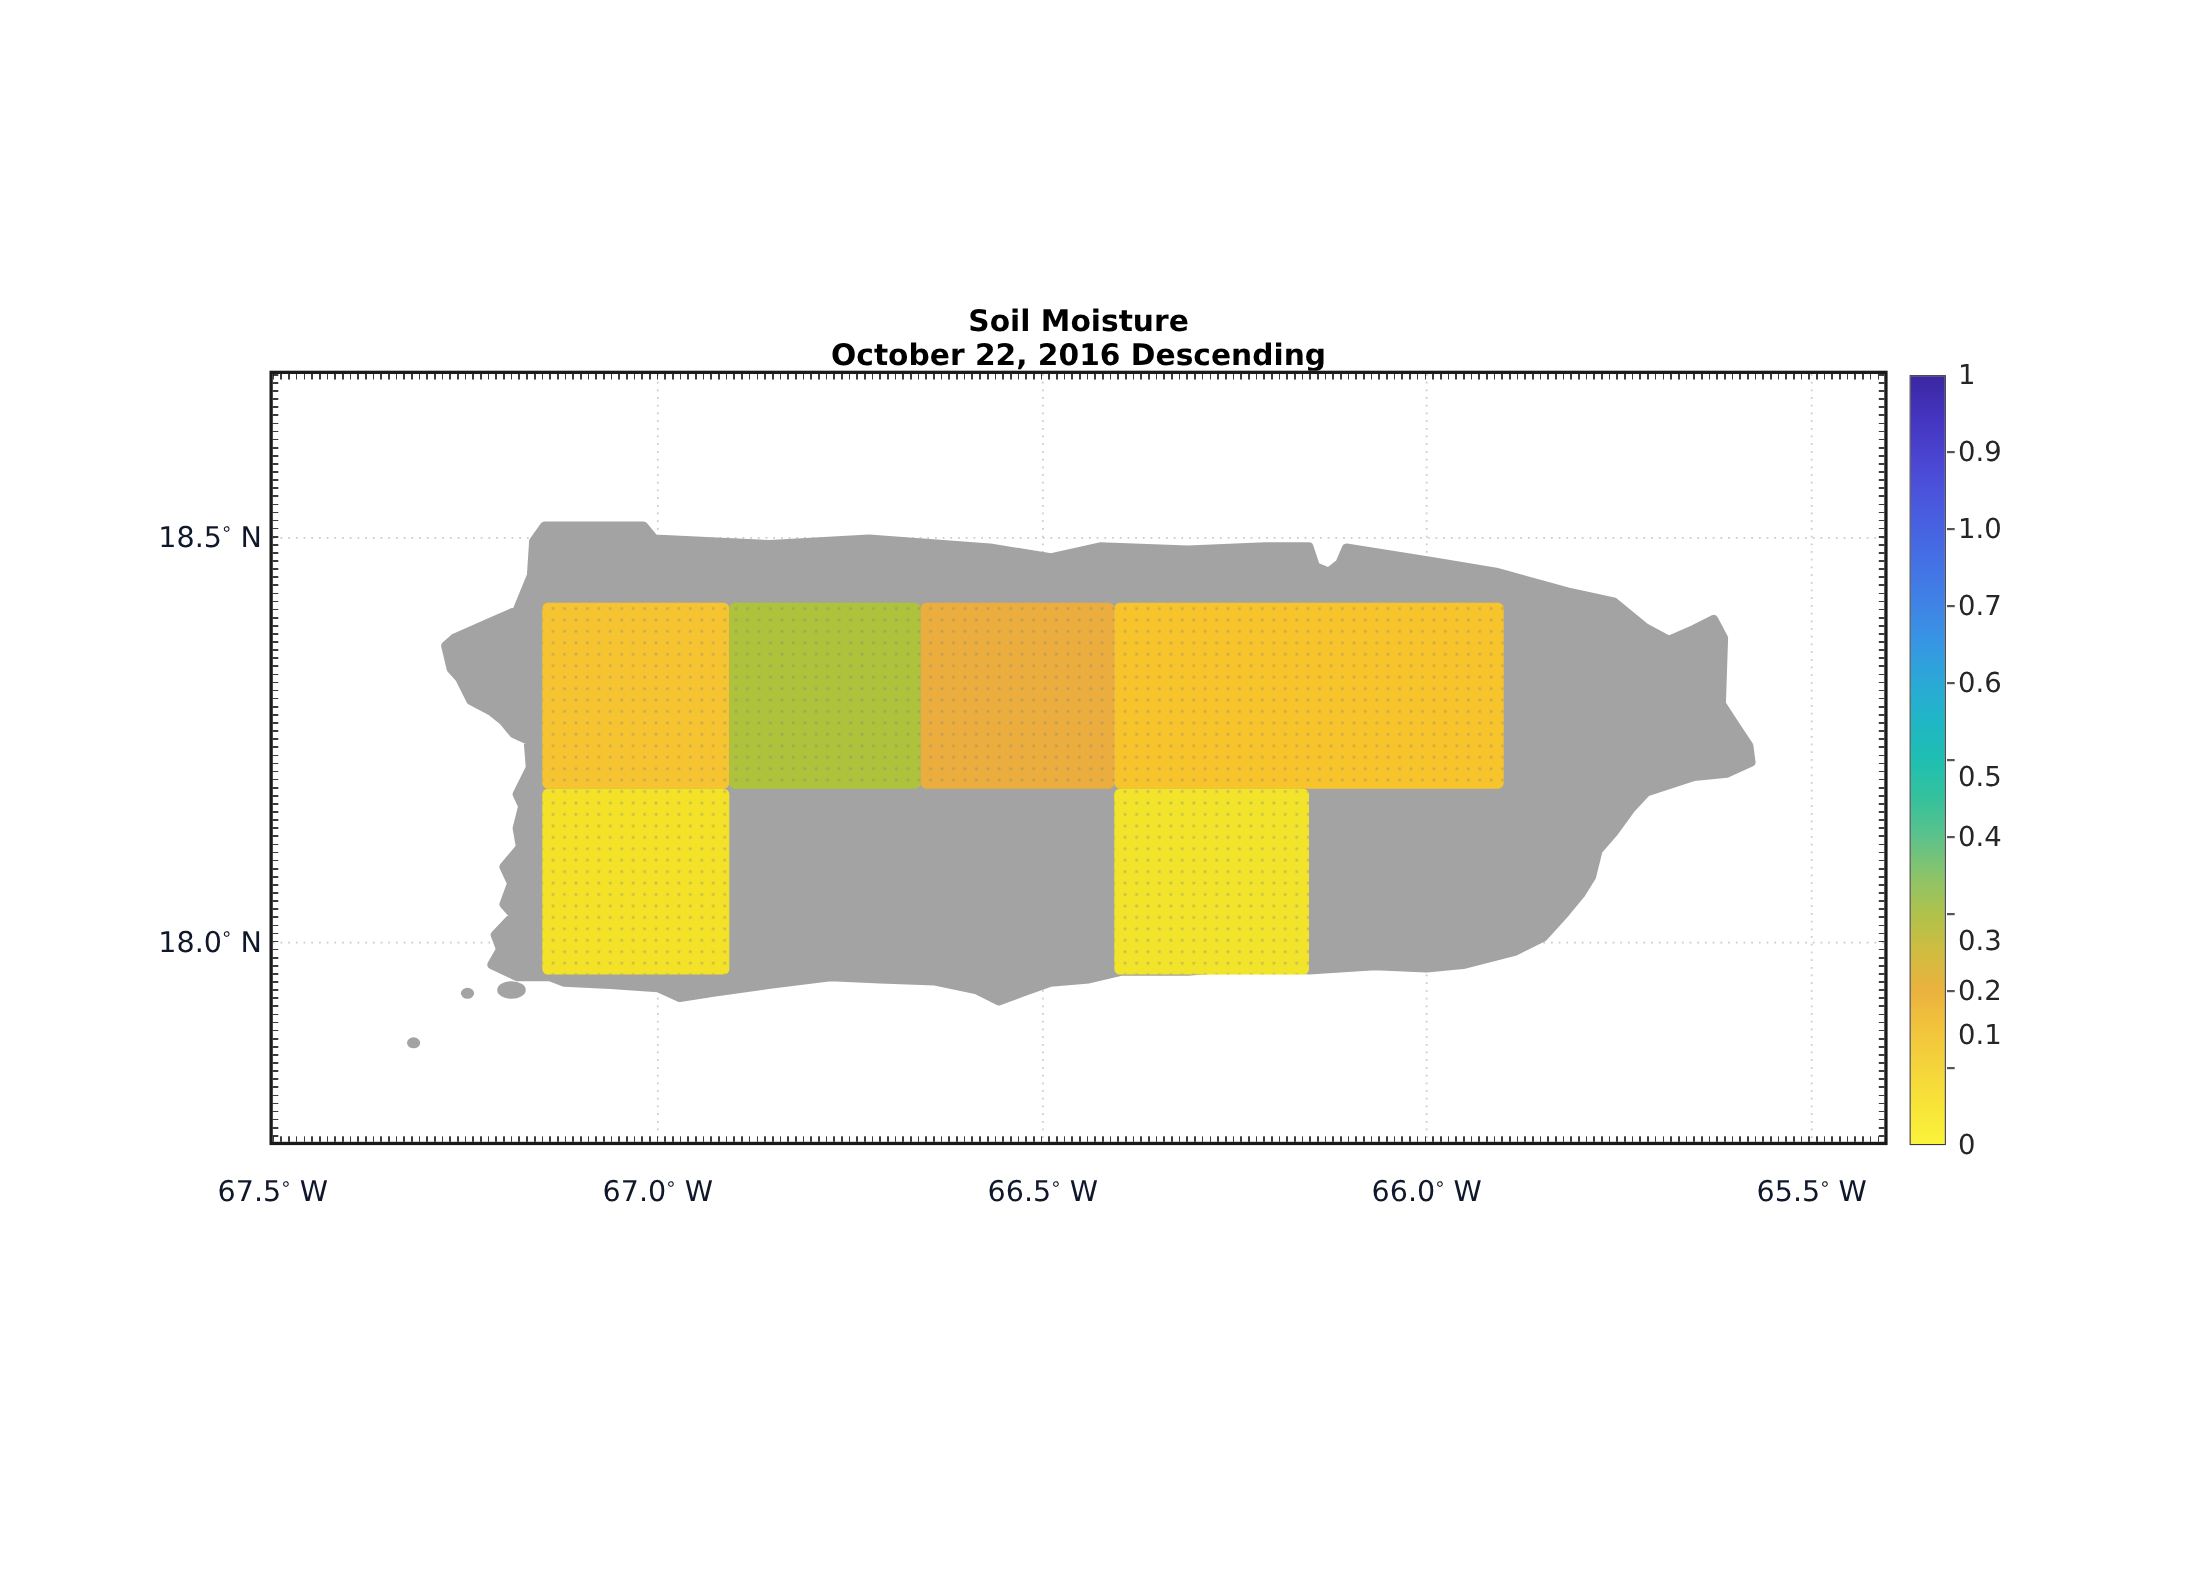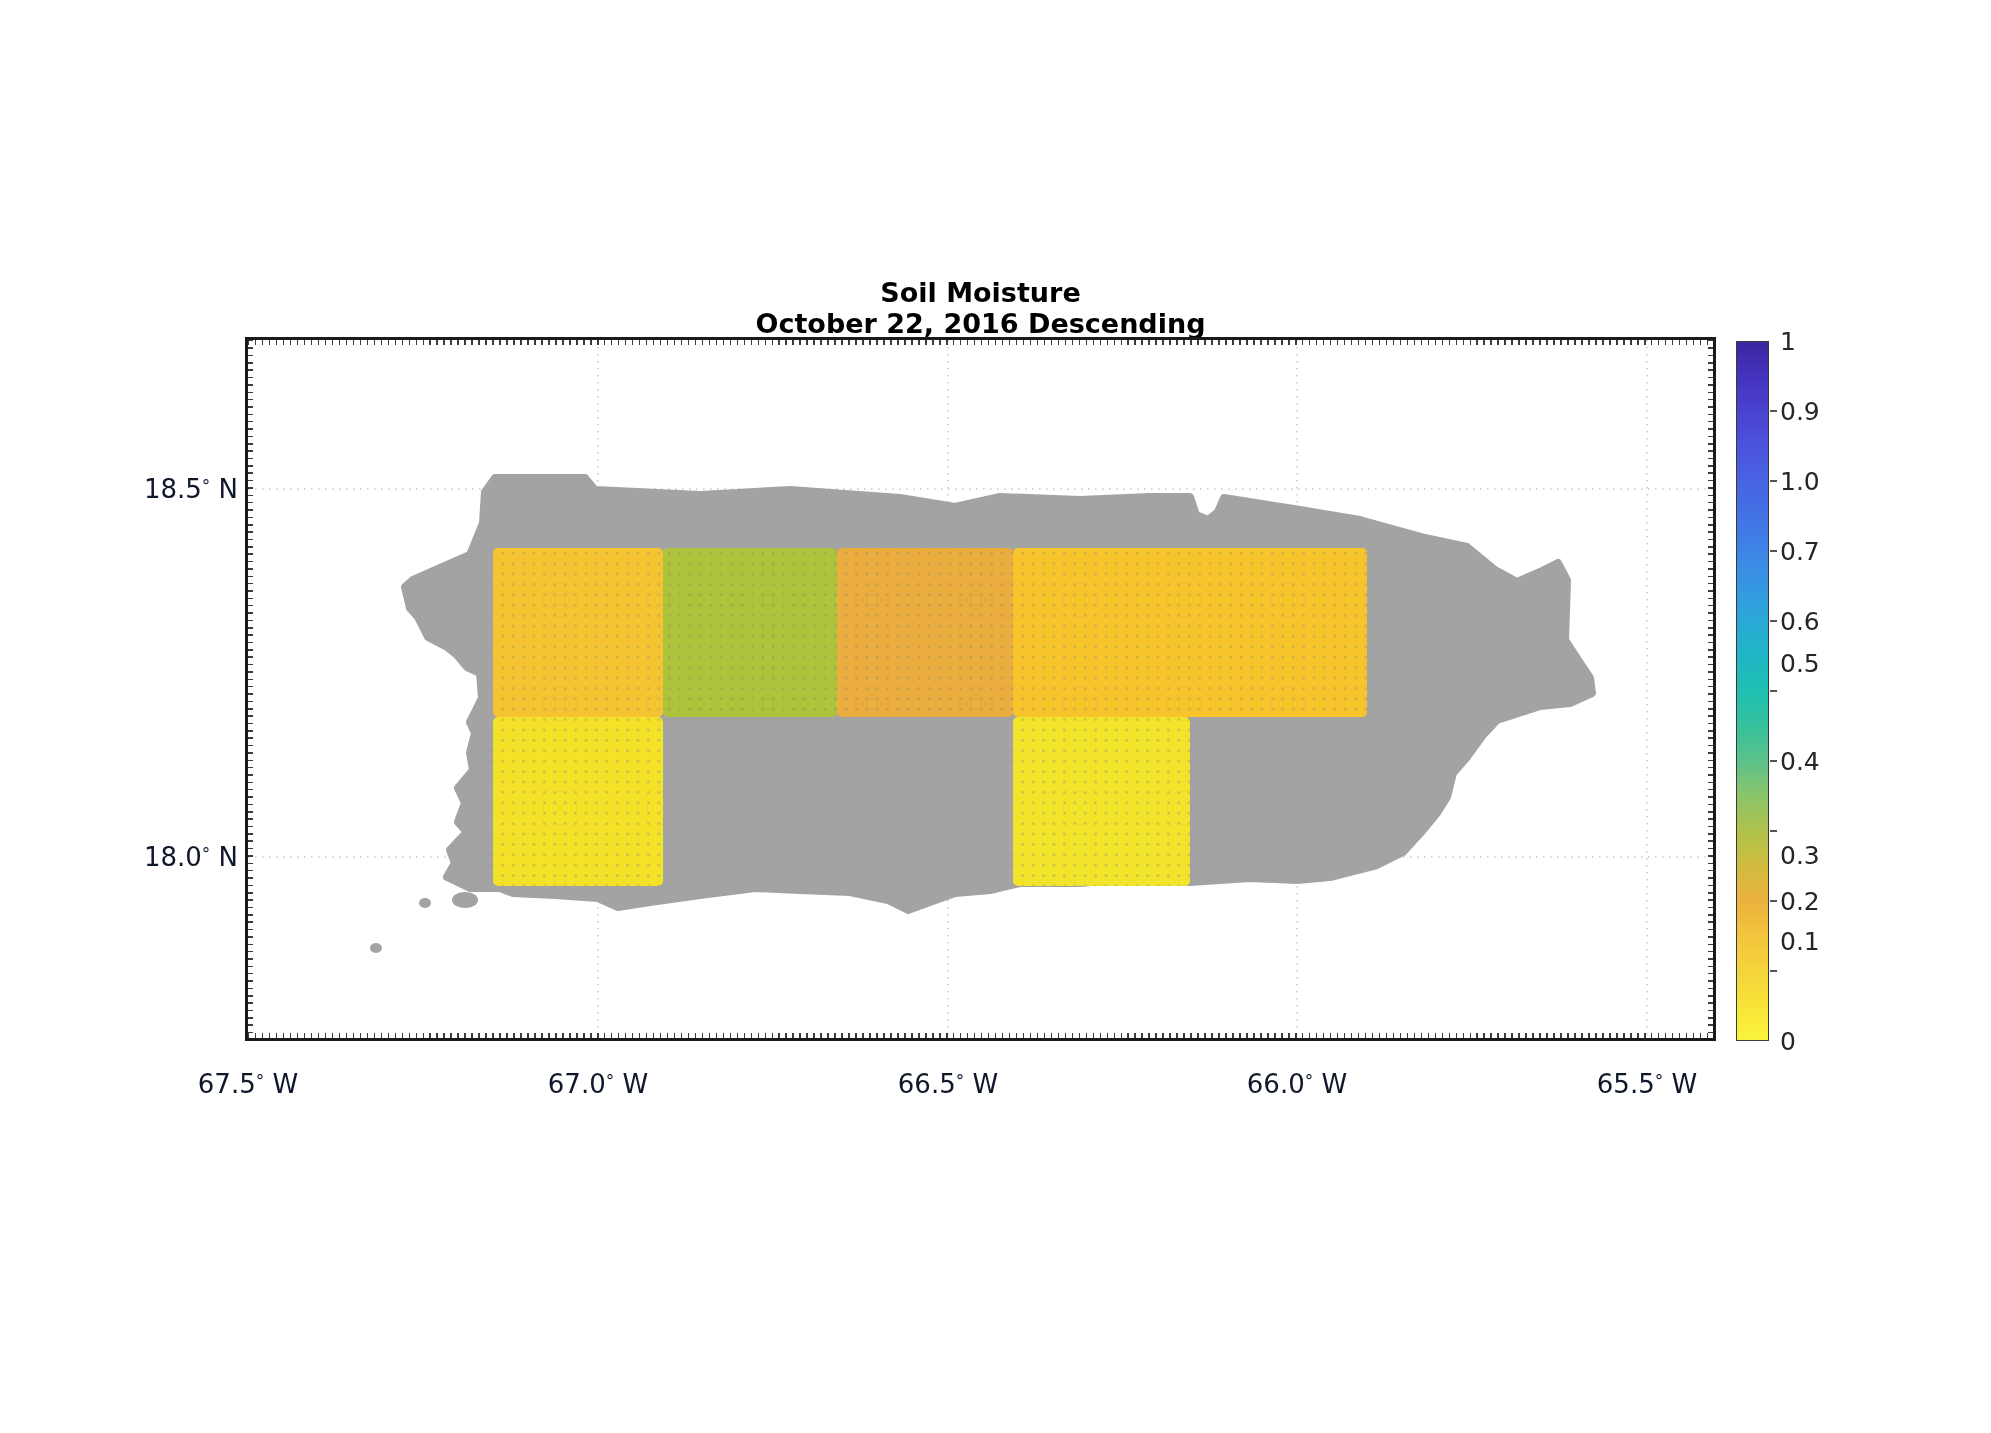--- a/index.html
+++ b/index.html
@@ -104,21 +104,21 @@
   <div id="cb-labels">
       <div class="cb-label" style="top: 341px;">1</div>
       <div class="cb-label" style="top: 411px;">0.9</div>
       <div class="cb-tick" style="top: 410px;"></div>
       <div class="cb-label" style="top: 481px;">1.0</div>
       <div class="cb-tick" style="top: 480px;"></div>
       <div class="cb-label" style="top: 551px;">0.7</div>
       <div class="cb-tick" style="top: 550px;"></div>
       <div class="cb-label" style="top: 621px; text-align: center;">0.6</div>
       <div class="cb-tick" style="top: 620px;"></div>
-      <div class="cb-label" style="top: 663px; text-align: right;">0.5</div>
+      <div class="cb-label" style="top: 706px; text-align: right;">0.5</div>
       <div class="cb-tick" style="top: 690px;"></div>
       <div class="cb-label" style="top: 761px;">0.4</div>
       <div class="cb-tick" style="top: 760px;"></div>
       <div class="cb-label" style="top: 831px; margin-top: 24px;">0.3</div>
       <div class="cb-tick" style="top: 830px;"></div>
       <div class="cb-label" style="top: 901px;">0.2</div>
       <div class="cb-tick" style="top: 900px;"></div>
       <div class="cb-label" style="top: 941px;">0.1</div>
       <div class="cb-tick" style="top: 970px;"></div>
       <div class="cb-label" style="top: 1041px;">0</div>

